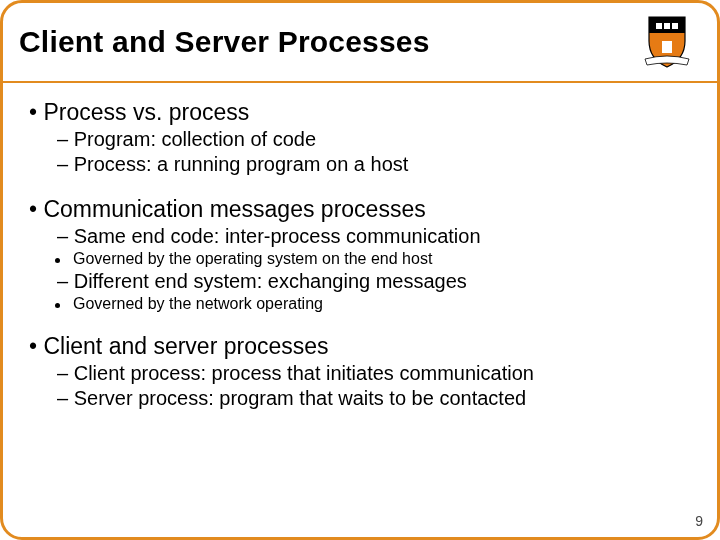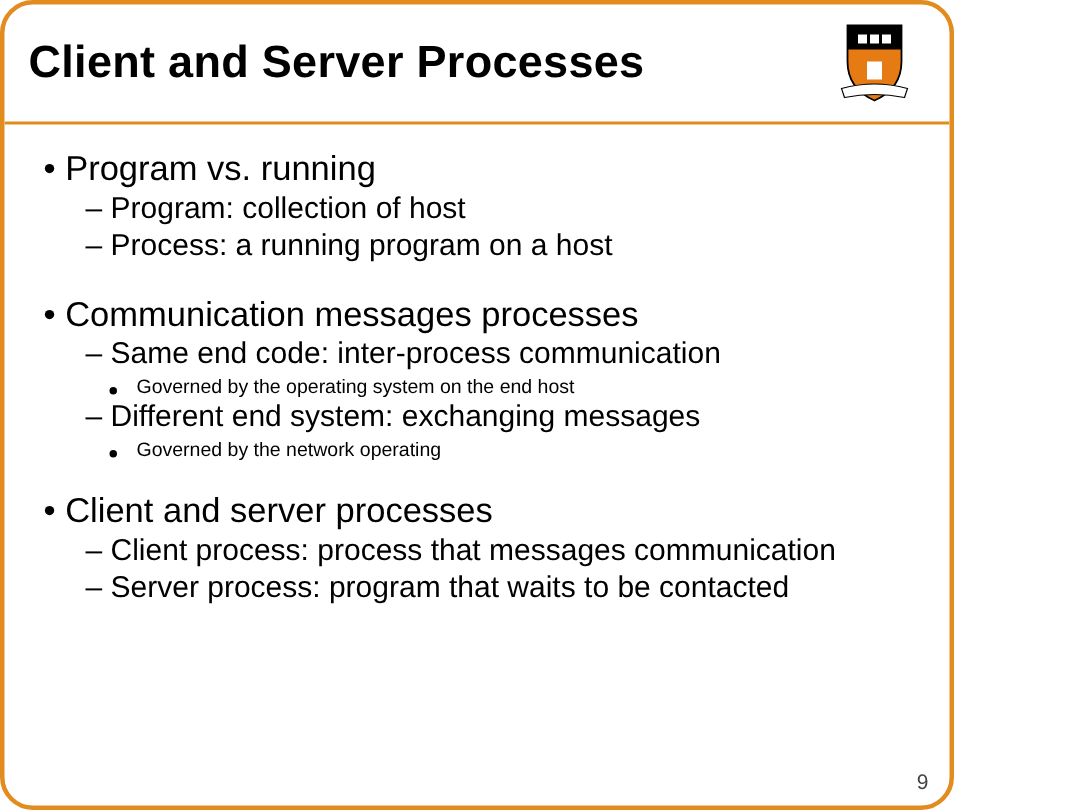--- a/index.html
+++ b/index.html
@@ -7,21 +7,21 @@
     padding: 0;
     width: 720px;
     height: 540px;
     font-family: Arial, Helvetica, sans-serif;
     background: #fff;
     color: #000;
   }
   .slide {
     position: relative;
     box-sizing: border-box;
-    width: 636px;
+    width: 720px;
     height: 540px;
     border: 3px solid #e28b1f;
     border-radius: 22px;
     overflow: hidden;
   }
   .title-bar {
     position: relative;
     height: 78px;
     border-bottom: 2px solid #e28b1f;
     display: flex;
@@ -53,22 +53,22 @@
   }
   .b2 {
     font-size: 20px;
     margin-left: 28px;
     margin-top: 2px;
   }
   .b2::before {
     content: "– ";
   }
   .b3 {
-    font-size: 13px;
-    margin-left: 62px;
+    font-size: 16px;
+    margin-left: 44px;
     margin-top: 2px;
     position: relative;
   }
   .b3::before {
     content: "";
     position: absolute;
     left: -18px;
     top: 8px;
     width: 5px;
     height: 5px;
@@ -97,35 +97,35 @@
         <path d="M12 6 H48 V22 H12 Z" fill="#000"></path>
         <path d="M19 12 H25 V18 H19 Z M27 12 H33 V18 H27 Z M35 12 H41 V18 H35 Z" fill="#fff"></path>
         <rect x="25" y="30" width="10" height="12" fill="#fff"></rect>
         <path d="M8 48 Q30 42 52 48 L50 54 Q30 50 10 54 Z" fill="#fff" stroke="#000" stroke-width="0.8"></path>
       </svg>
     </div>
   </div>
 
   <div class="body">
 
-    <div class="b1">Program vs. running</div>
-    <div class="b2">Program: collection of host</div>
+    <div class="b1">Process vs. process</div>
+    <div class="b2">Program: collection of code</div>
     <div class="b2">Process: a running program on a host</div>
 
     <div class="sp"></div>
 
     <div class="b1">Communication messages processes</div>
     <div class="b2">Same end code: inter-process communication</div>
     <div class="b3">Governed by the operating system on the end host</div>
     <div class="b2">Different end system: exchanging messages</div>
     <div class="b3">Governed by the network operating</div>
 
     <div class="sp"></div>
 
     <div class="b1">Client and server processes</div>
-    <div class="b2">Client process: process that messages communication</div>
+    <div class="b2">Client process: process that initiates communication</div>
     <div class="b2">Server process: program that waits to be contacted</div>
 
   </div>
 
   <div class="pagenum">9</div>
 
 </div>
 
 </body></html>

